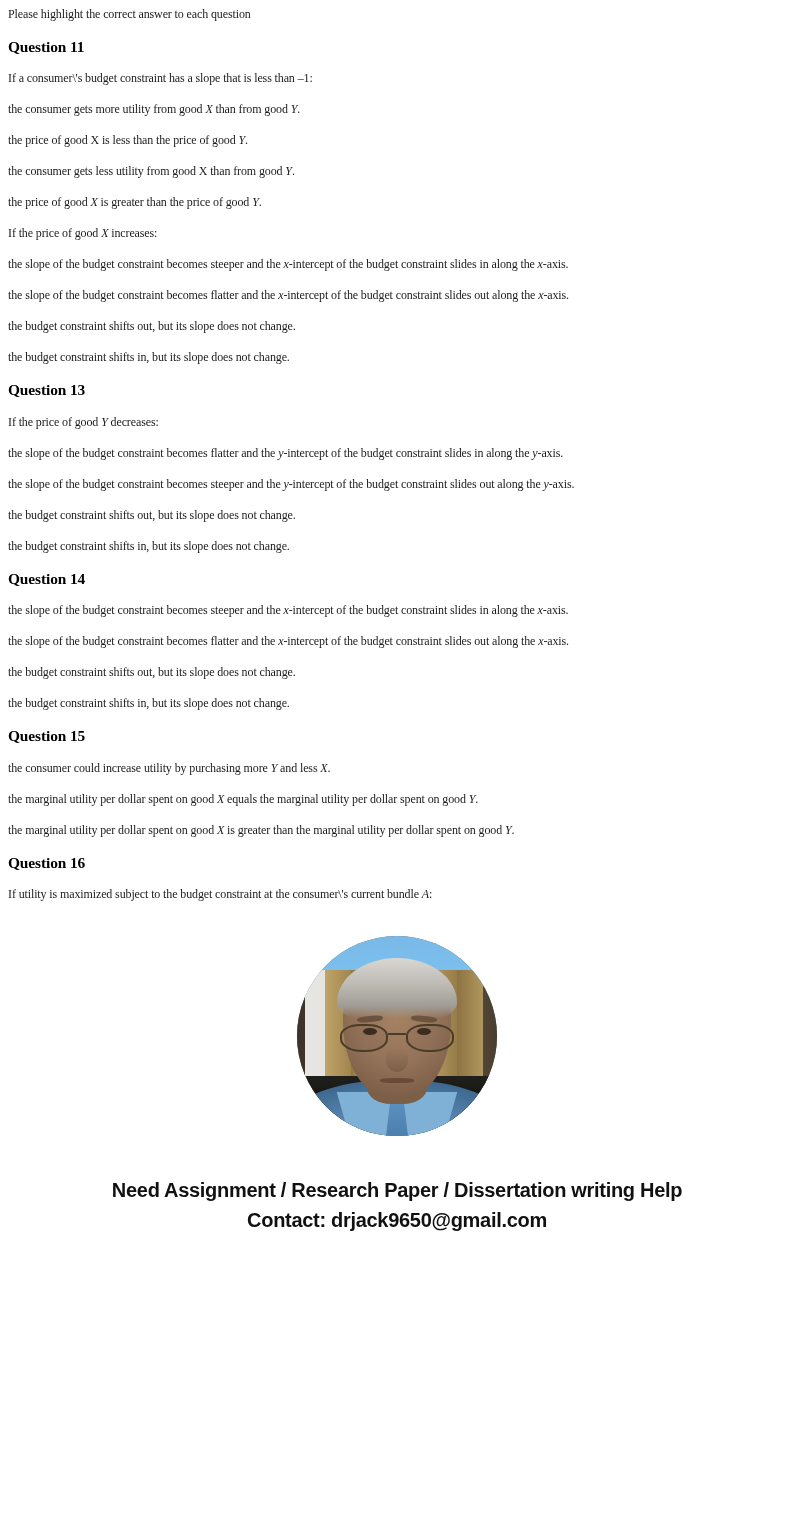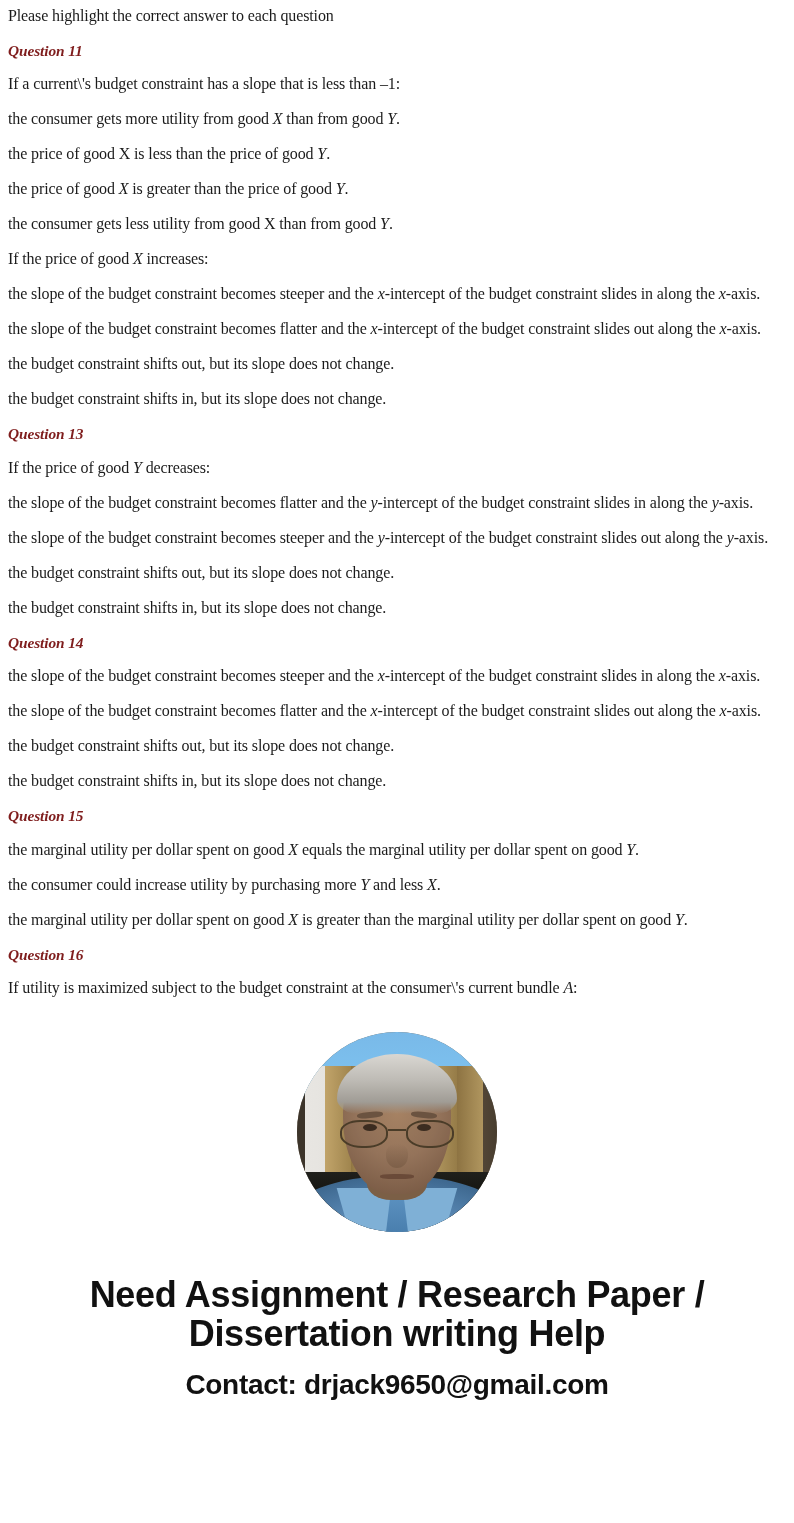--- a/index.html
+++ b/index.html
@@ -23,40 +23,39 @@
     background: #ffffff;
     padding: 0;
   }
 
   
   .quiz {
     padding: 8px 8px 0 8px;
   }
 
   .para {
-    font-size: 16px;
+    font-size: 12px;
     line-height: 1.0;
     margin: 0 0 19px 0;
     letter-spacing: -0.12px;
     white-space: normal;
     color: #1b1b1b;
   }
 
   .para.lead {
     margin-bottom: 19px;
   }
 
   .qhead {
     font-size: 15.4px;
     font-weight: bold;
     line-height: 1.0;
     margin: 0 0 18px 0;
     letter-spacing: -0.1px;
-    color: #7f1d1d;
-    font-style: italic;
+    color: #000000;
   }
 
   .para i, .qhead i { font-style: italic; }
 
   
   .avatar-wrap {
     width: 100%;
     display: flex;
     justify-content: center;
     margin-top: 36px;
@@ -171,46 +170,46 @@
   
   .promo {
     margin-top: 44px;
     padding: 0 14px 18px 14px;
     text-align: center;
     font-family: "Liberation Sans", "DejaVu Sans", sans-serif;
     font-weight: bold;
     color: #111111;
   }
   .promo-line1 {
-    font-size: 36px;
+    font-size: 20px;
     line-height: 1.08;
     letter-spacing: -0.3px;
   }
   .promo-line2 {
-    font-size: 28px;
+    font-size: 20px;
     line-height: 1.08;
     letter-spacing: -0.3px;
-    margin-top: 16px;
+    margin-top: 8px;
   }
 </style>
 </head>
 <body>
 
 <div id="page">
 
   <div class="quiz">
 
     <p class="para lead">Please highlight the correct answer to each question</p>
 
     <p class="qhead">Question 11</p>
-    <p class="para">If a current\'s budget constraint has a slope that is less than –1:</p>
+    <p class="para">If a consumer\'s budget constraint has a slope that is less than –1:</p>
     <p class="para">the consumer gets more utility from good <i>X</i> than from good <i>Y</i>.</p>
     <p class="para">the price of good X is less than the price of good <i>Y</i>.</p>
+    <p class="para">the consumer gets less utility from good X than from good <i>Y</i>.</p>
     <p class="para">the price of good <i>X</i> is greater than the price of good <i>Y</i>.</p>
-    <p class="para">the consumer gets less utility from good X than from good <i>Y</i>.</p>
 
     <p class="para">If the price of good <i>X</i> increases:</p>
     <p class="para">the slope of the budget constraint becomes steeper and the <i>x</i>-intercept of the budget constraint slides in along the <i>x</i>-axis.</p>
     <p class="para">the slope of the budget constraint becomes flatter and the <i>x</i>-intercept of the budget constraint slides out along the <i>x</i>-axis.</p>
     <p class="para">the budget constraint shifts out, but its slope does not change.</p>
     <p class="para">the budget constraint shifts in, but its slope does not change.</p>
 
     <p class="qhead">Question 13</p>
     <p class="para">If the price of good <i>Y</i> decreases:</p>
     <p class="para">the slope of the budget constraint becomes flatter and the <i>y</i>-intercept of the budget constraint slides in along the <i>y</i>-axis.</p>
@@ -218,22 +217,22 @@
     <p class="para">the budget constraint shifts out, but its slope does not change.</p>
     <p class="para">the budget constraint shifts in, but its slope does not change.</p>
 
     <p class="qhead">Question 14</p>
     <p class="para">the slope of the budget constraint becomes steeper and the <i>x</i>-intercept of the budget constraint slides in along the <i>x</i>-axis.</p>
     <p class="para">the slope of the budget constraint becomes flatter and the <i>x</i>-intercept of the budget constraint slides out along the <i>x</i>-axis.</p>
     <p class="para">the budget constraint shifts out, but its slope does not change.</p>
     <p class="para">the budget constraint shifts in, but its slope does not change.</p>
 
     <p class="qhead">Question 15</p>
+    <p class="para">the consumer could increase utility by purchasing more <i>Y</i> and less <i>X</i>.</p>
     <p class="para">the marginal utility per dollar spent on good <i>X</i> equals the marginal utility per dollar spent on good <i>Y</i>.</p>
-    <p class="para">the consumer could increase utility by purchasing more <i>Y</i> and less <i>X</i>.</p>
     <p class="para">the marginal utility per dollar spent on good <i>X</i> is greater than the marginal utility per dollar spent on good <i>Y</i>.</p>
 
     <p class="qhead">Question 16</p>
     <p class="para">If utility is maximized subject to the budget constraint at the consumer\'s current bundle <i>A</i>:</p>
 
   </div>
 
   <div class="avatar-wrap">
     <div class="avatar" role="img" aria-label="portrait photo of a man wearing glasses and a blue shirt">
       <div class="av-sky"></div>

